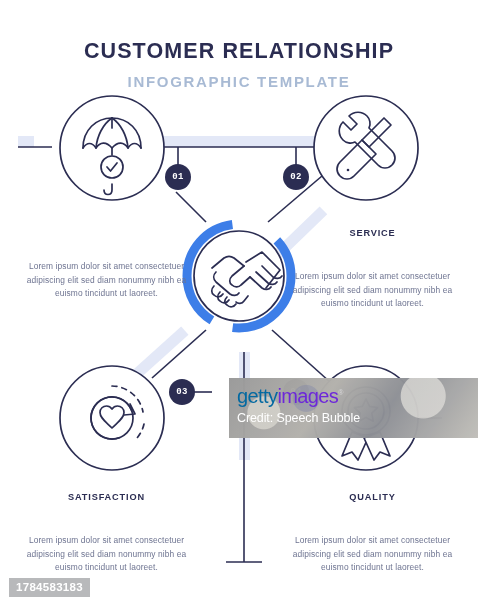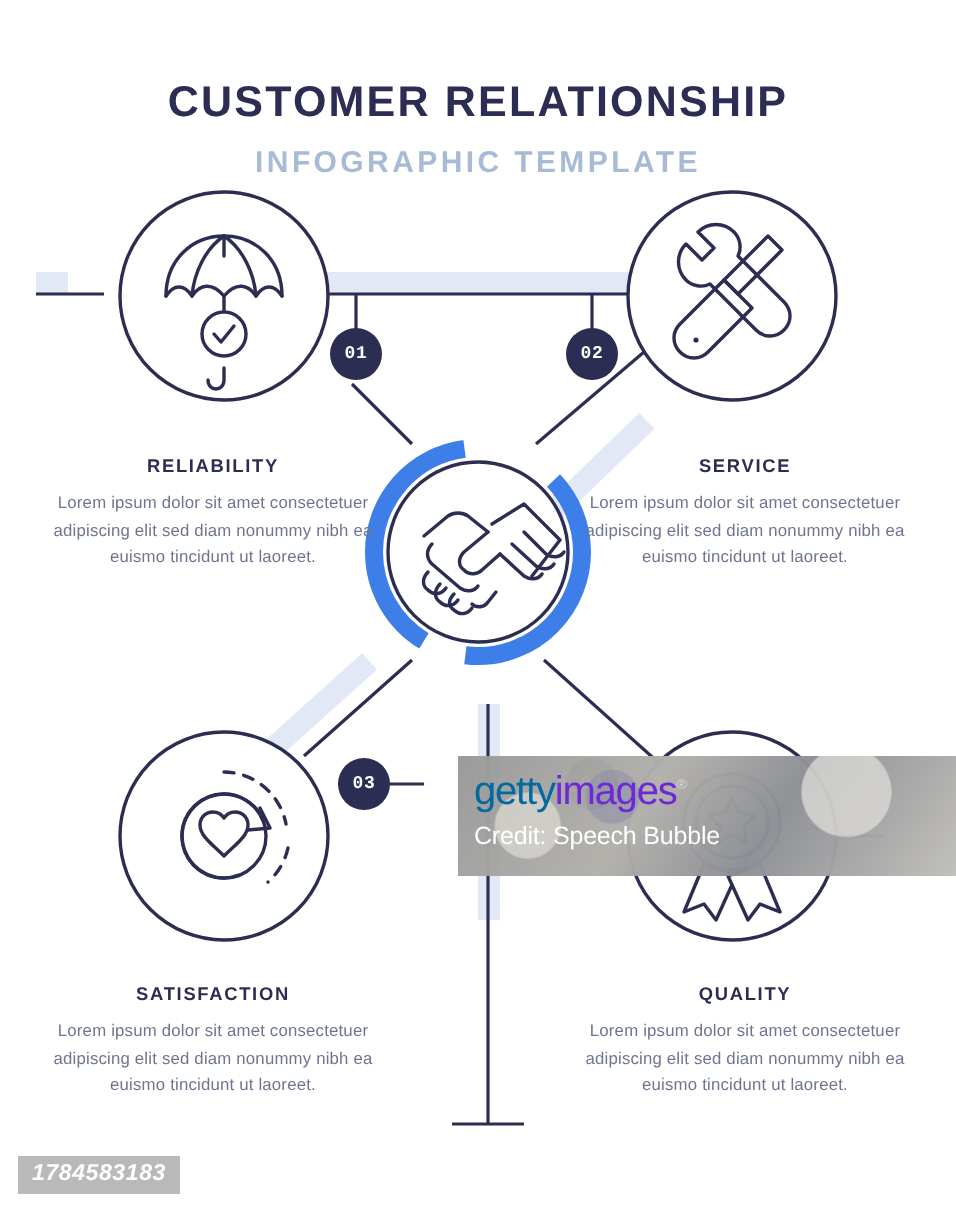--- a/index.html
+++ b/index.html
@@ -68,20 +68,21 @@
     font-weight: bold;
     letter-spacing: 0.85px;
     color: #2b2d52;
     margin-bottom: 7px;
   }
   .block-body {
     font-size: 8.4px;
     line-height: 1.62;
     color: #6e7491;
     letter-spacing: 0.1px;
+    margin-top: 32px;
   }
   #block-reliability   { left: 24px;  top: 228px; }
   #block-service       { left: 290px; top: 228px; }
   #block-satisfaction  { left: 24px;  top: 492px; }
   #block-quality       { left: 290px; top: 492px; }
 
   
   .badge-num {
     position: absolute;
     color: #ffffff;
@@ -139,21 +140,20 @@
   #watermark-id {
     position: absolute;
     left: 9px;
     top: 578px;
     padding: 3px 7px 4px 7px;
     background: rgba(125,127,131,0.55);
     color: #ffffff;
     font-size: 11.5px;
     font-weight: bold;
     letter-spacing: 0.3px;
-    font-style: italic;
   }
 </style>
 </head>
 <body>
 
 <div id="stage">
 
   <div class="header">
     <div class="title">CUSTOMER RELATIONSHIP</div>
     <div class="subtitle">INFOGRAPHIC TEMPLATE</div>
@@ -308,21 +308,20 @@
       </g>
     </g>
   </svg>
 
   <div class="badge-num" style="left:163px; top:172px;">01</div>
   <div class="badge-num" style="left:281px; top:172px;">02</div>
   <div class="badge-num" style="left:167px; top:387px;">03</div>
   <div class="badge-num" style="left:281px; top:387px;">04</div>
 
   <div class="block" id="block-reliability">
-    <div class="block-title">RELIABILITY</div>
     <div class="block-body">Lorem ipsum dolor sit amet consectetuer adipiscing elit sed diam nonummy nibh ea euismo tincidunt ut laoreet.</div>
   </div>
 
   <div class="block" id="block-service">
     <div class="block-title">SERVICE</div>
     <div class="block-body">Lorem ipsum dolor sit amet consectetuer adipiscing elit sed diam nonummy nibh ea euismo tincidunt ut laoreet.</div>
   </div>
 
   <div class="block" id="block-satisfaction">
     <div class="block-title">SATISFACTION</div>

